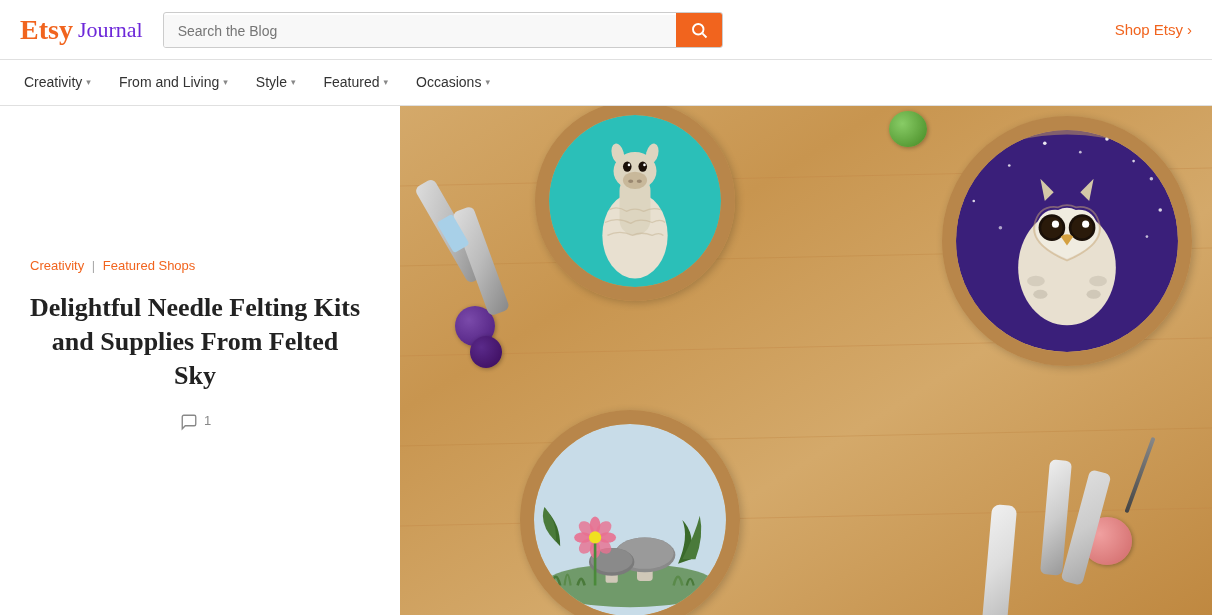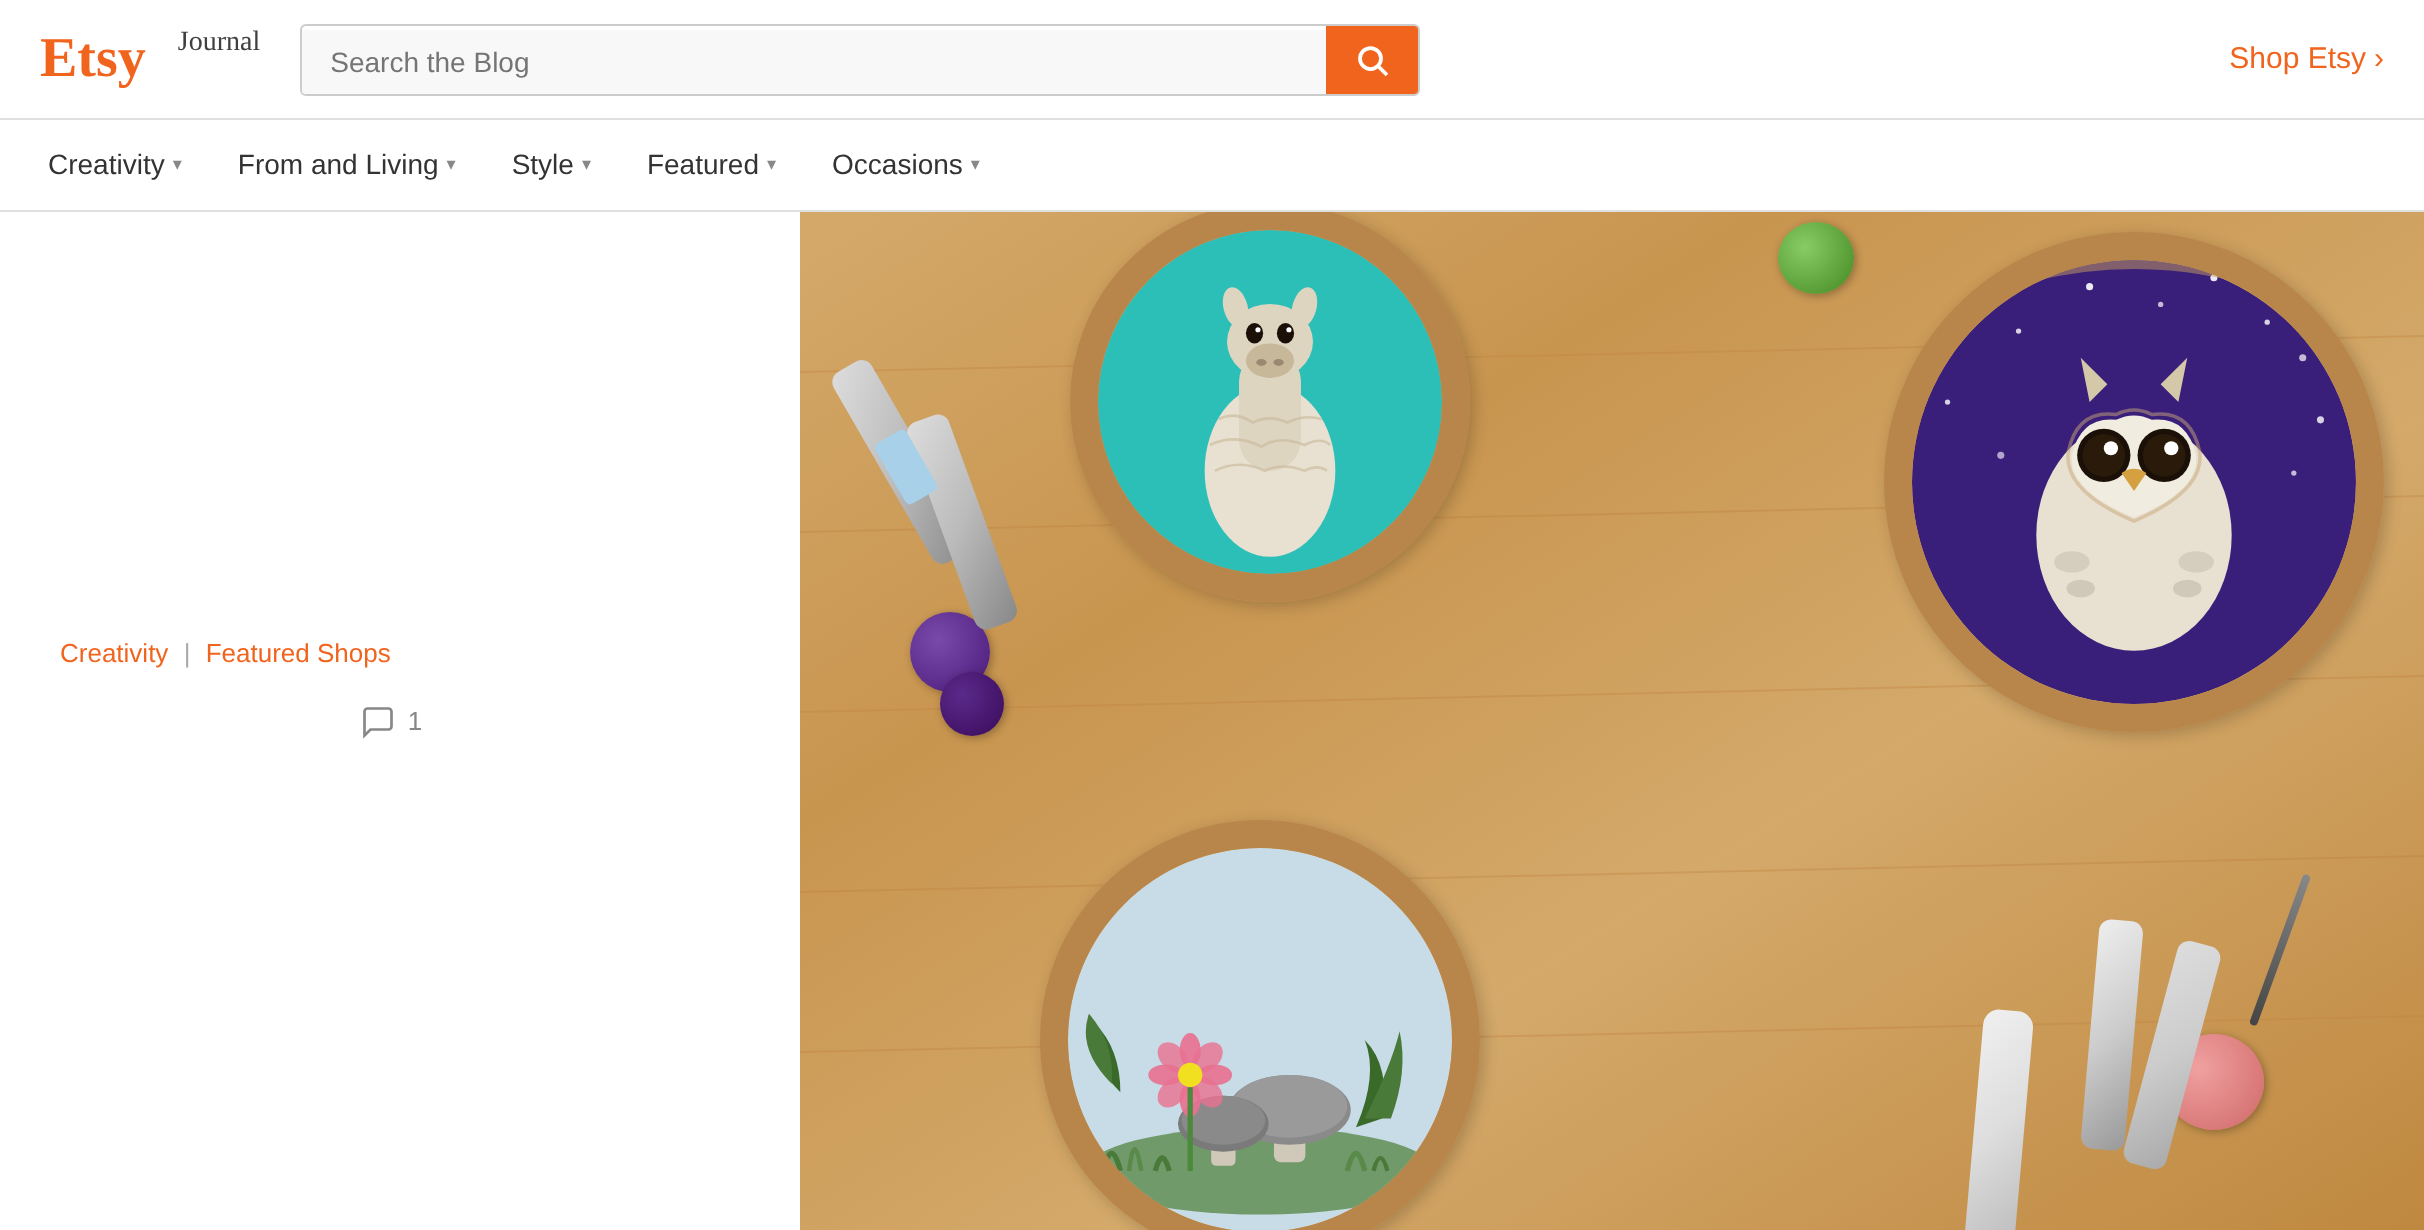--- a/index.html
+++ b/index.html
@@ -9,33 +9,33 @@
     #header {
       display: flex;
       align-items: center;
       padding: 10px 20px;
       border-bottom: 1px solid #e0e0e0;
       gap: 20px;
       height: 60px;
     }
     #logo-area {
       display: flex;
-      align-items: flex-start;
-      gap: 16px;
+      align-items: center;
+      gap: 5px;
       flex-shrink: 0;
     }
     #logo-etsy {
       font-size: 28px;
       font-weight: bold;
       color: #f1641e;
       font-family: 'Georgia', serif;
     }
     #logo-journal {
-      font-size: 14px;
-      color: #404040;
+      font-size: 22px;
+      color: #6d28d9;
       font-family: 'Georgia', serif;
     }
     #search-container {
       flex: 1;
       max-width: 560px;
       display: flex;
       align-items: flex-end;
       border: 1px solid #ccc;
       border-radius: 3px;
       overflow: hidden;
@@ -298,20 +298,21 @@
 
 <div id="main">
 
   <div id="left-panel">
     <div id="category-tags">
       <a id="category-creativity" href="#">Creativity</a>
       <span id="category-divider">|</span>
       <a id="category-featured" href="#">Featured Shops</a>
     </div>
 
+    <h1 id="article-title">Delightful Needle Felting Kits and Supplies From Felted Sky</h1>
 
 
     <div id="comment-row">
       <div class="comment-icon">
         <svg viewBox="0 0 24 24" fill="none" stroke="#888" stroke-width="1.8">
           <path d="M21 15a2 2 0 0 1-2 2H7l-4 4V5a2 2 0 0 1 2-2h14a2 2 0 0 1 2 2z"></path>
         </svg>
       </div>
       <span id="comment-count">1</span>
     </div>

